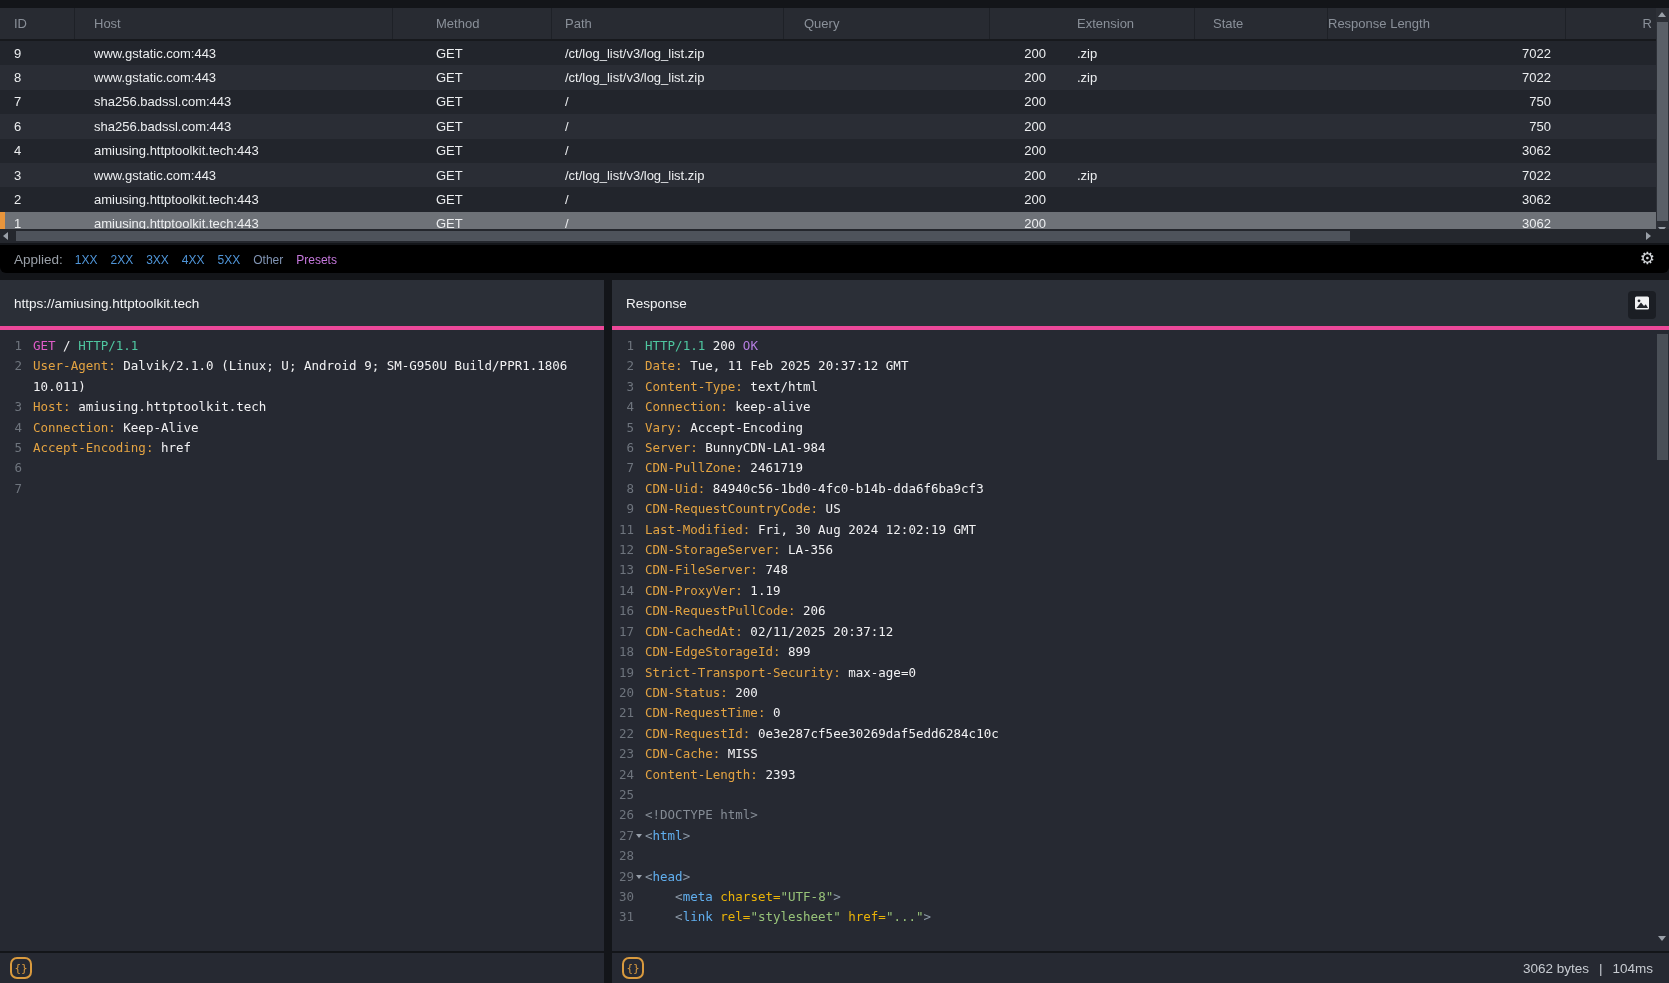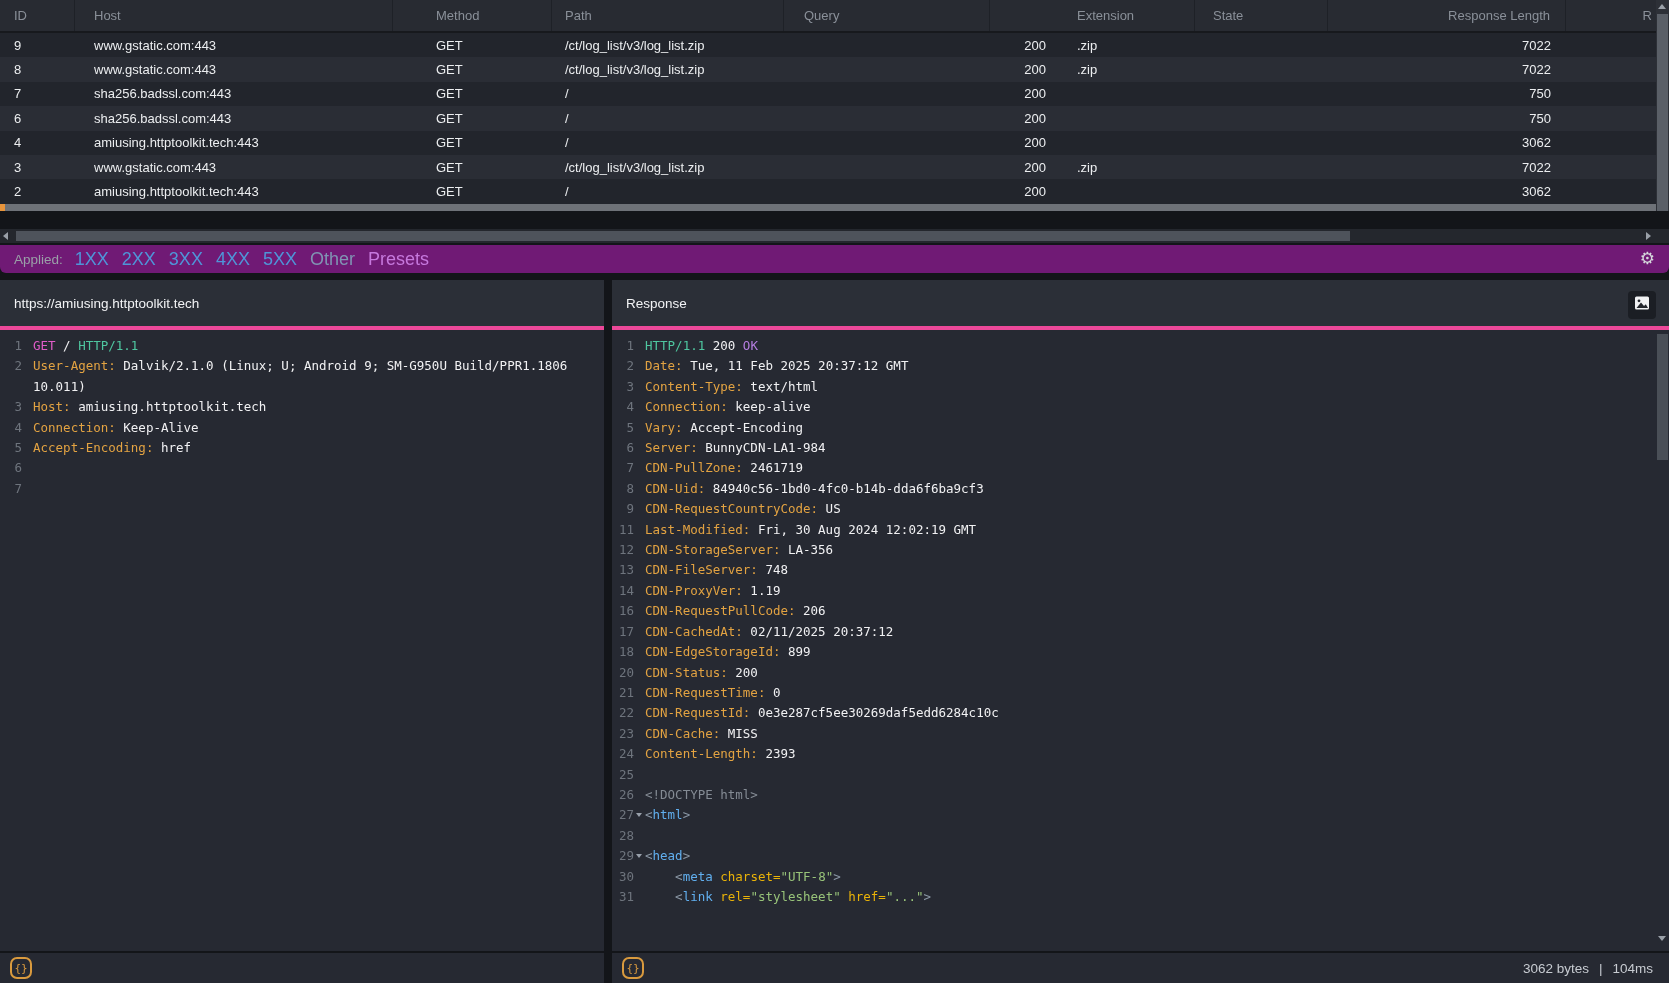--- a/index.html
+++ b/index.html
@@ -1,19 +1,19 @@
 <!DOCTYPE html>
 <html><head>
 <meta charset="utf-8">
 <style>
   html,body{margin:0;padding:0}
   body{width:1669px;height:983px;background:#131519;font-family:"Liberation Sans",sans-serif;position:relative;overflow:hidden}
 
   
-  .tablewrap{position:absolute;left:0;top:0;width:1669px;height:211px;overflow:hidden}
+  .tablewrap{position:absolute;left:0;top:8px;width:1669px;height:243px;overflow:hidden}
   .thead{display:flex;height:33px;background:#282b32;border-bottom:2px solid #17191d;box-sizing:border-box}
   .th{box-sizing:border-box;color:#8a9099;font-size:13px;line-height:31px;border-right:1px solid #1e2127;overflow:hidden;white-space:nowrap}
   .th:last-child{border-right:none}
   .rows{height:196px}
   .row{display:flex;height:24.4px;align-items:center}
   .row:nth-child(odd){background:#22252c}
   .row:nth-child(even){background:#2a2d35}
   .row.sel{background:#6e7278;box-shadow:inset 5px 0 0 #e8953c}
   .td{box-sizing:border-box;color:#eceef0;font-size:13px;white-space:nowrap;overflow:hidden}
 
@@ -22,23 +22,23 @@
   .vscroll .thumb{position:absolute;left:1px;width:11px;background:#5a5f67}
   .hscroll{position:absolute;left:0;top:229px;width:1669px;height:14px;background:#24272d}
   .hscroll .thumb{position:absolute;left:16px;top:2px;width:1334px;height:10px;background:#4e535b}
   .tri{width:0;height:0;position:absolute}
   .tri-up{border-left:4px solid transparent;border-right:4px solid transparent;border-bottom:5px solid #9aa0a8}
   .tri-down{border-left:4px solid transparent;border-right:4px solid transparent;border-top:5px solid #9aa0a8}
   .tri-left{border-top:4px solid transparent;border-bottom:4px solid transparent;border-right:5px solid #9aa0a8}
   .tri-right{border-top:4px solid transparent;border-bottom:4px solid transparent;border-left:5px solid #9aa0a8}
 
   
-  .filterbar{position:absolute;left:0;top:245px;width:1669px;height:28px;background:#701a75;border-radius:0 0 6px 6px;display:flex;align-items:center;padding-left:14px;box-sizing:border-box}
+  .filterbar{position:absolute;left:0;top:245px;width:1669px;height:28px;background:#000000;border-radius:0 0 6px 6px;display:flex;align-items:center;padding-left:14px;box-sizing:border-box}
   .filterbar .lbl{color:#9aa0a8;font-size:13.5px;margin-right:12px}
-  .flink{font-size:18px;margin-right:13px;cursor:pointer}
+  .flink{font-size:12px;margin-right:13px;cursor:pointer}
   .flink.blue{color:#4f95d8}
   .flink.muted{color:#8094b3}
   .flink.purple{color:#c678dd}
   .gear{position:absolute;right:14px;top:4px;color:#d5d8dc;font-size:17px;line-height:20px;cursor:pointer}
 
   
   .panel{position:absolute;top:280px;height:703px;background:#262932;display:flex;flex-direction:column}
   .panel.left{left:0;width:604px}
   .panel.right{left:612px;width:1057px}
   .phead{height:50px;background:#2b2f37;border-bottom:4px solid #ec4899;box-sizing:border-box;position:relative;display:flex;align-items:center}
@@ -75,21 +75,21 @@
 <div class="tablewrap">
   <div class="thead">
       <div class="th" style="width: 75px; text-align: left; padding-left: 14px;">ID</div>
       <div class="th" style="width: 318px; text-align: left; padding-left: 19px;">Host</div>
       <div class="th" style="width: 159px; text-align: left; padding-left: 43px;">Method</div>
       <div class="th" style="width: 232px; text-align: left; padding-left: 13px;">Path</div>
       <div class="th" style="width: 206px; text-align: left; padding-left: 20px;">Query</div>
       <div class="th" style="width: 72px; text-align: left; padding-left: 13px; margin-top: 45px;">St...</div>
       <div class="th" style="width: 133px; text-align: left; padding-left: 15px;">Extension</div>
       <div class="th" style="width: 133px; text-align: left; padding-left: 18px;">State</div>
-      <div class="th" style="width: 238px; text-align: right; padding-left: 0px; padding-right: 15px;">Response Length</div>
+      <div class="th" style="width: 238px; padding-left: 0px; padding-right: 15px;">Response Length</div>
       <div class="th" style="width: 103px; text-align: right; padding-left: 0px; padding-right: 17px;">R</div>
     </div>
   <div class="rows">
       <div class="row">
         <div class="td" style="width: 75px; text-align: left; padding-left: 14px; padding-right: 0px;">9</div>
         <div class="td" style="width: 318px; text-align: left; padding-left: 19px; padding-right: 0px;">www.gstatic.com:443</div>
         <div class="td" style="width: 159px; text-align: left; padding-left: 43px; padding-right: 0px;">GET</div>
         <div class="td" style="width: 232px; text-align: left; padding-left: 13px; padding-right: 0px;">/ct/log_list/v3/log_list.zip</div>
         <div class="td" style="width: 206px; text-align: left; padding-left: 20px; padding-right: 0px;"></div>
         <div class="td" style="width: 72px; text-align: right; padding-left: 0px; padding-right: 16px;">200</div>
@@ -314,20 +314,24 @@
       </div>
       <div class="cl">
         <span class="ln">17</span>
         <span class="ct"><span class="s-hname">CDN-CachedAt:</span><span class="s-val"> 02/11/2025 20:37:12</span></span>
       </div>
       <div class="cl">
         <span class="ln">18</span>
         <span class="ct"><span class="s-hname">CDN-EdgeStorageId:</span><span class="s-val"> 899</span></span>
       </div>
       <div class="cl">
+        <span class="ln">19</span>
+        <span class="ct"><span class="s-hname">Strict-Transport-Security:</span><span class="s-val"> max-age=0</span></span>
+      </div>
+      <div class="cl">
         <span class="ln">20</span>
         <span class="ct"><span class="s-hname">CDN-Status:</span><span class="s-val"> 200</span></span>
       </div>
       <div class="cl">
         <span class="ln">21</span>
         <span class="ct"><span class="s-hname">CDN-RequestTime:</span><span class="s-val"> 0</span></span>
       </div>
       <div class="cl">
         <span class="ln">22</span>
         <span class="ct"><span class="s-hname">CDN-RequestId:</span><span class="s-val"> 0e3e287cf5ee30269daf5edd6284c10c</span></span>

